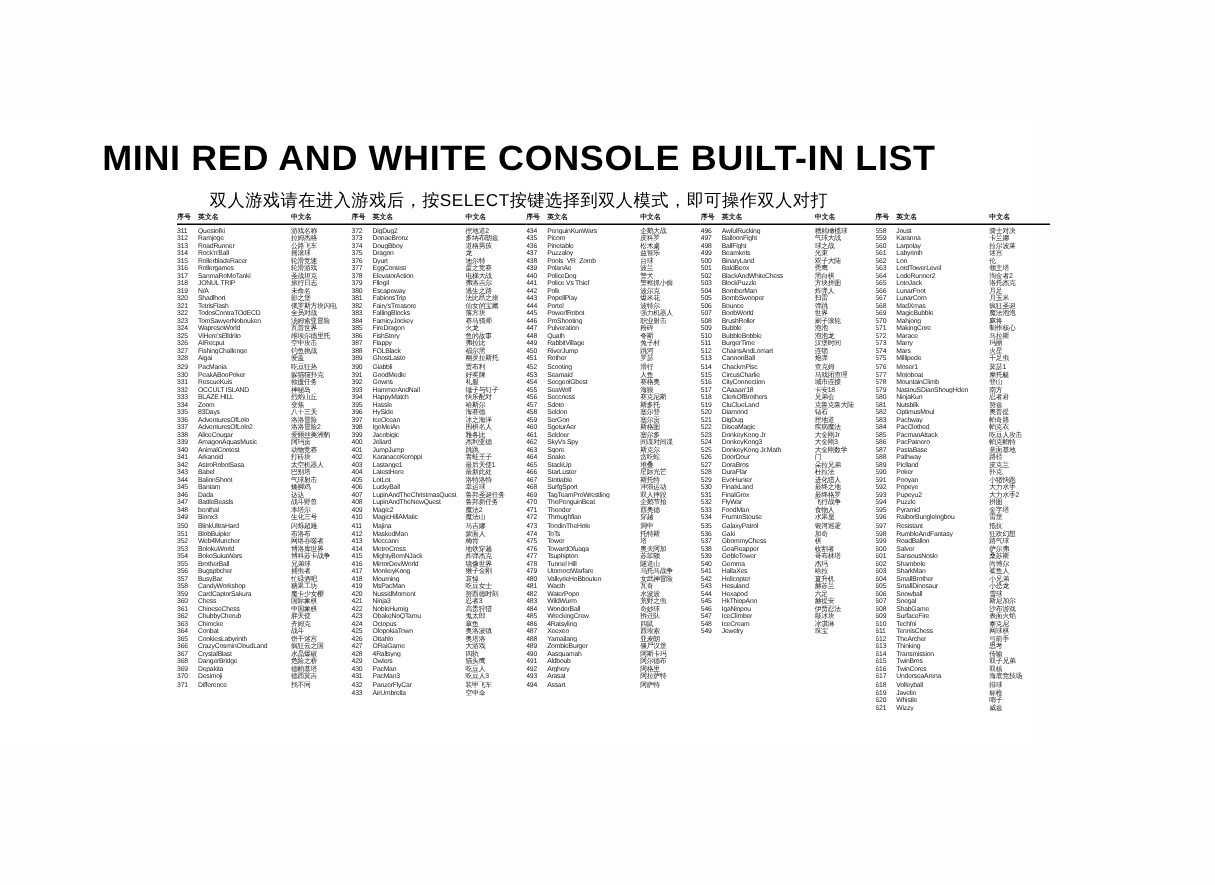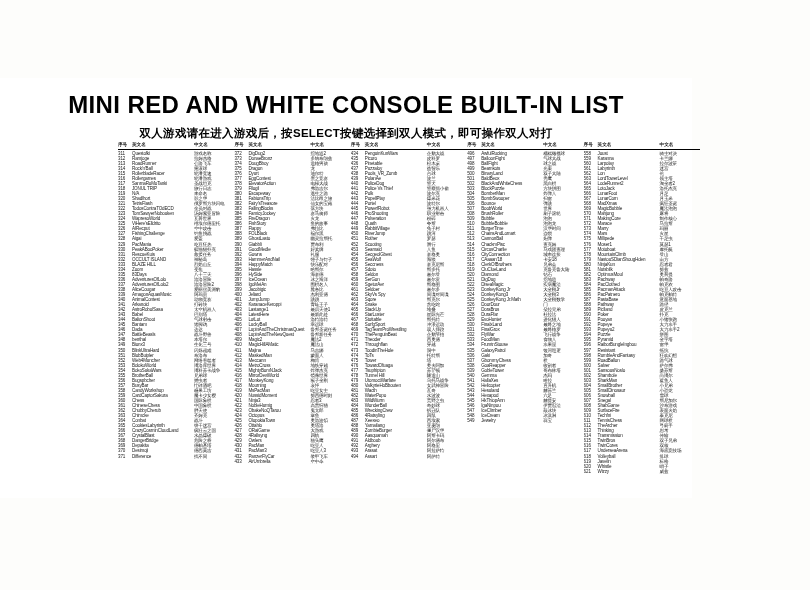--- a/index.html
+++ b/index.html
@@ -34,21 +34,21 @@
     font-weight: bold;
     font-size: 23.5px;
     letter-spacing: 0.4px;
     margin: 14px 0 0 0;
     color: #000;
     transform: scaleX(1.02);
   }
   .subtitle-cn {
     text-align: center;
     font-size: 11.5px;
-    font-weight: bold;
+    font-weight: normal;
     margin-top: 7px;
     color: #000;
     letter-spacing: 0.3px;
   }
   .subtitle-en {
     text-align: center;
     font-size: 7.2px;
     margin-top: 3px;
     color: #111;
     letter-spacing: 0.1px;

